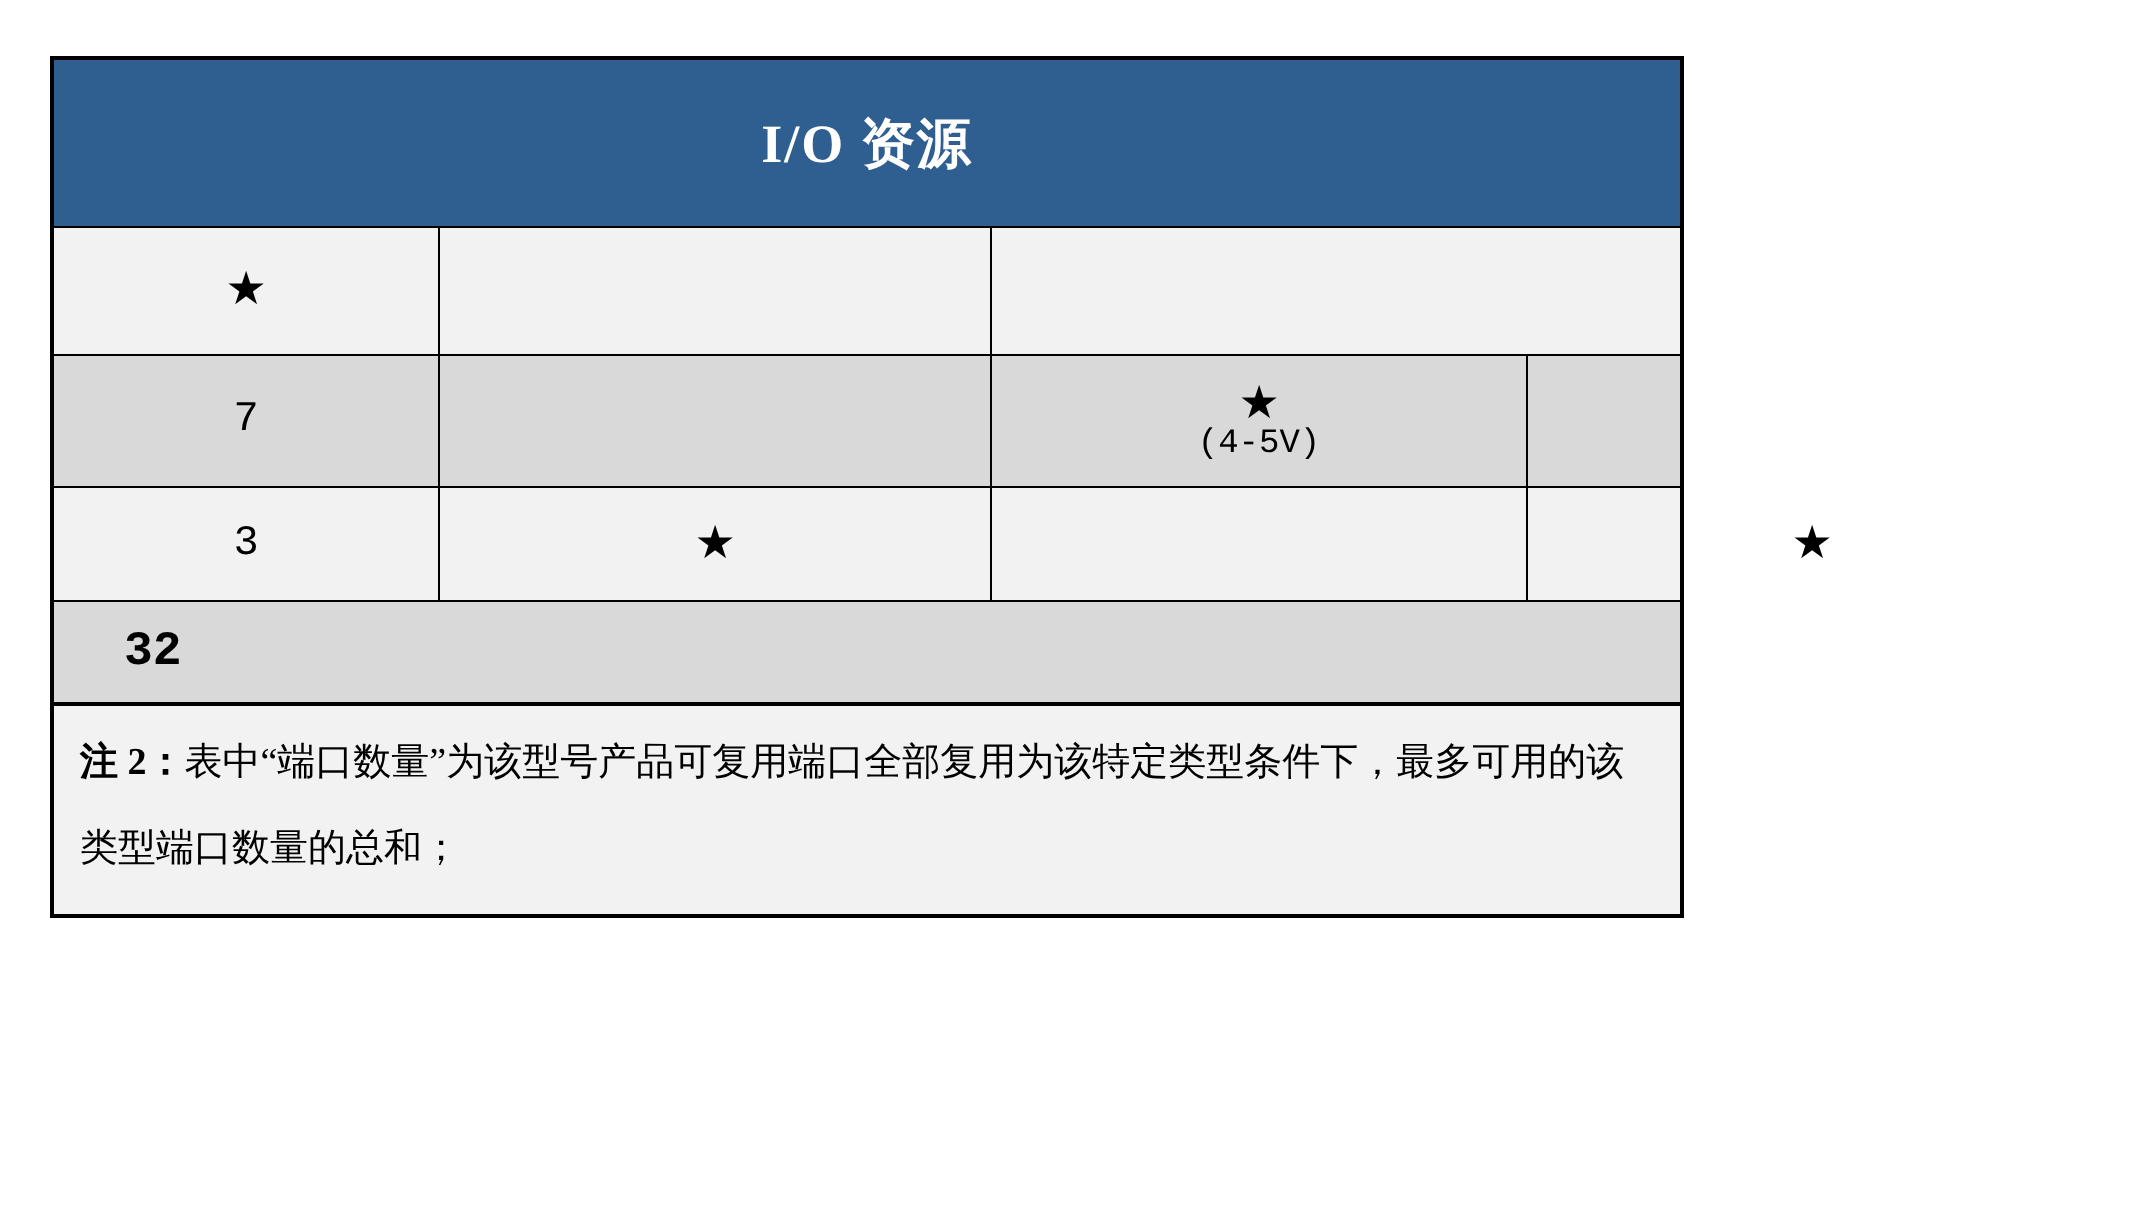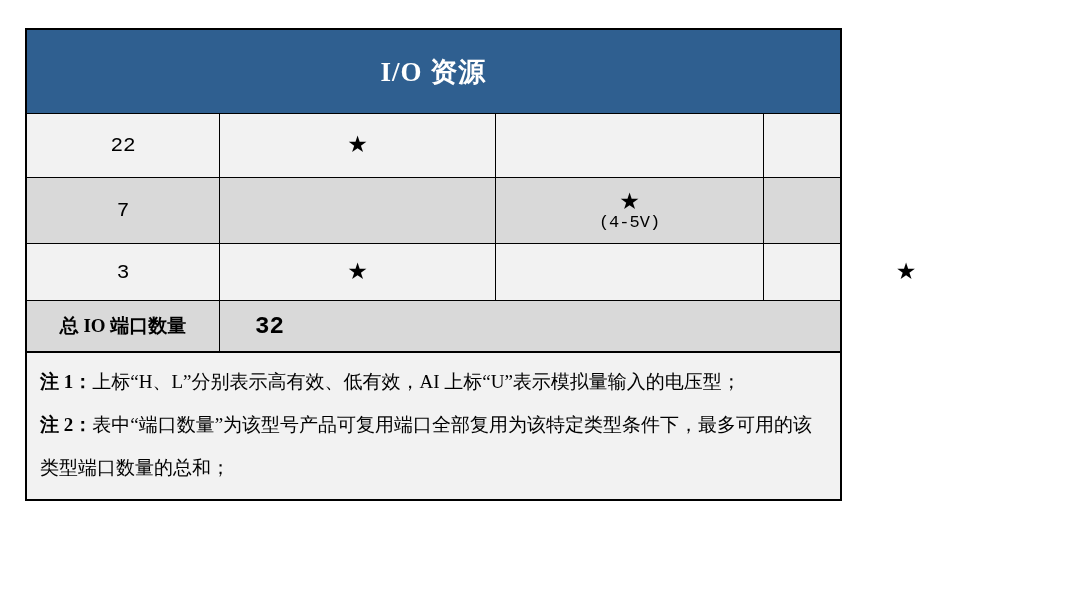--- a/index.html
+++ b/index.html
@@ -84,21 +84,20 @@
 <body>
 
 <div class="io-table">
 
   <div class="title-row" style="background:#2F5F90;">
     <span class="title">I/O 资源</span>
   </div>
 
 
   <div class="data-row r1" style="background:#F2F2F2;">
-    <div class="cell v-border count-cell">22</div>
     <div class="cell v-border mark-cell">
       <span>★</span>
     </div>
     <div class="cell v-border mark-cell">
       <span></span>
     </div>
     <div class="cell mark-cell">
       <span></span>
     </div>
   </div>
@@ -124,26 +123,22 @@
     </div>
     <div class="cell v-border mark-cell">
       <span></span>
     </div>
     <div class="cell mark-cell">
       <span>★</span>
     </div>
   </div>
 
   <div class="footer-row" style="background:#D9D9D9;">
-    <div class="cell v-border footer-label">总 IO 端口数量</div>
     <div class="cell footer-value">32</div>
   </div>
 
   <div class="notes" style="background:#F2F2F2;">
-    <div class="note-line">
-      <span class="note-label">注 1：</span><span>上标“H、L”分别表示高有效、低有效，AI 上标“U”表示模拟量输入的电压型；</span>
-    </div>
     <div class="note-line">
       <span class="note-label">注 2：</span><span>表中“端口数量”为该型号产品可复用端口全部复用为该特定类型条件下，最多可用的该类型端口数量的总和；</span>
     </div>
   </div>
 
 </div>
 
 </body></html>

